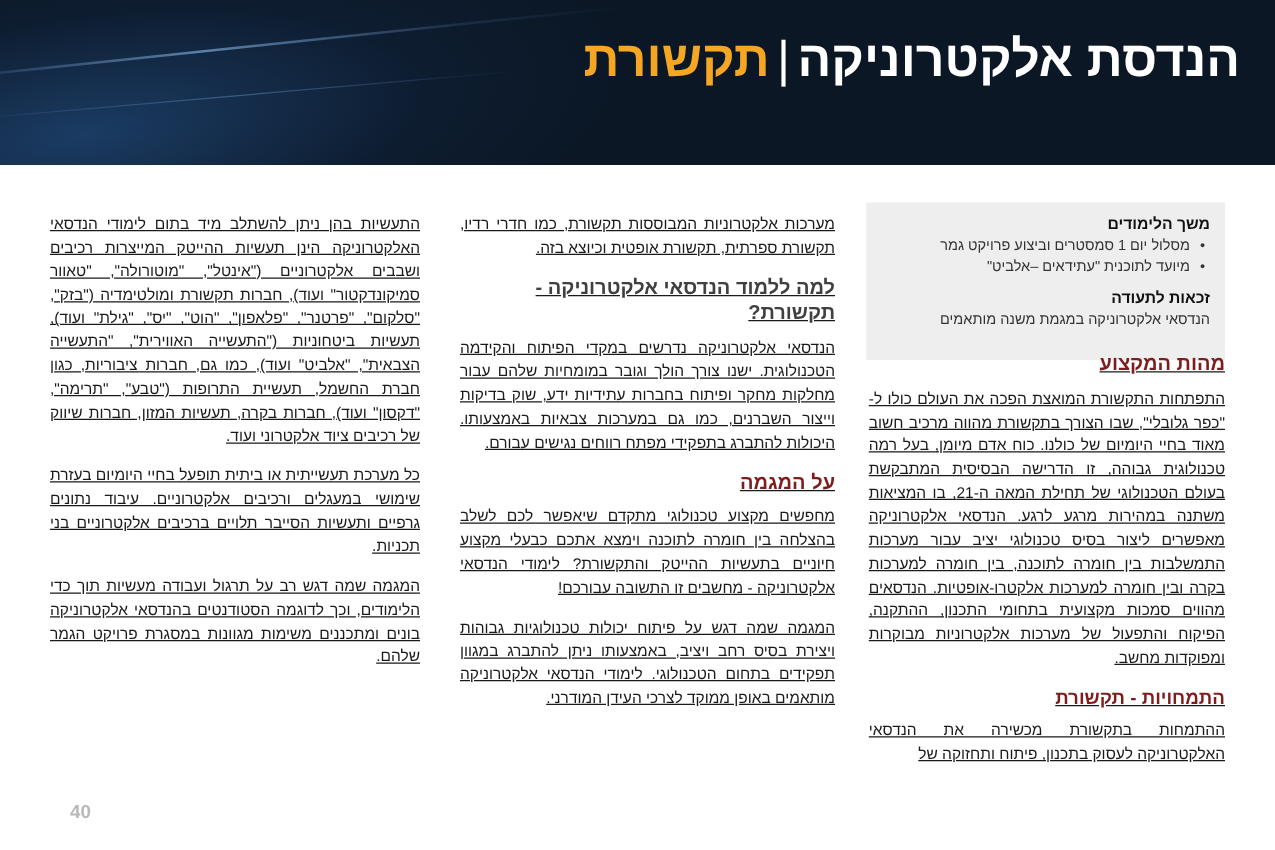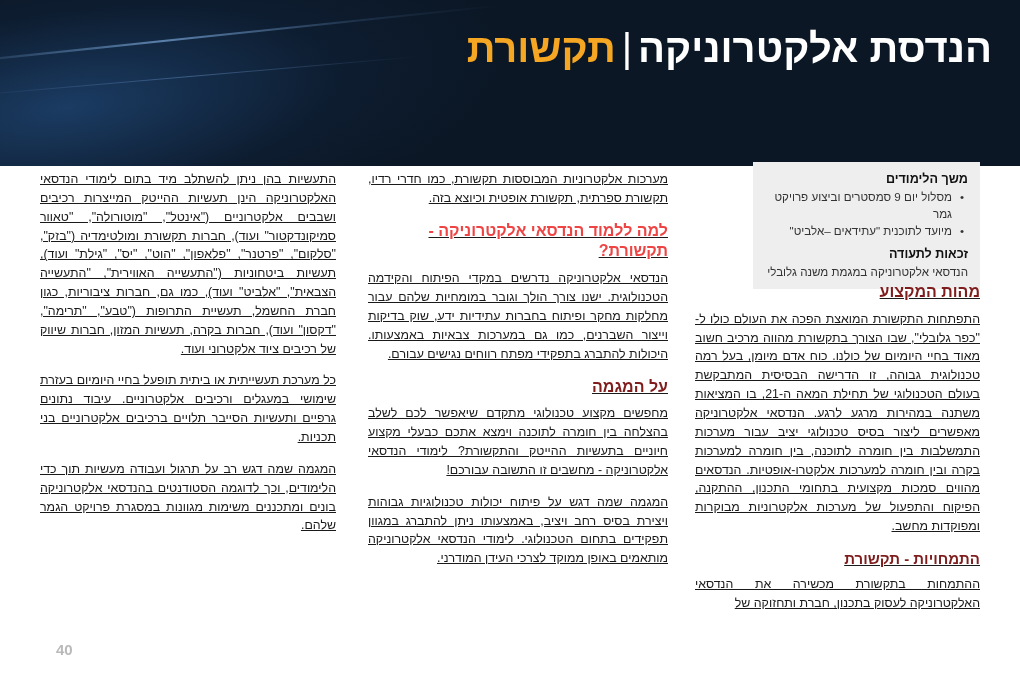--- a/index.html
+++ b/index.html
@@ -13,21 +13,21 @@
   .page {
     position: relative;
     width: 1020px; height: 680px;
     background: #ffffff;
   }
 
   
   .header {
     position: absolute;
     top: 0; left: 0;
-    width: 1020px; height: 166px;
+    width: 1020px; height: 132px;
     background: #0b1725;
     overflow: hidden;
   }
   .header-bg-glow {
     position: absolute;
     left: -120px; top: -60px;
     width: 620px; height: 300px;
     background: radial-gradient(ellipse at 30% 50%, rgba(40,90,150,0.55) 0%, rgba(20,45,80,0.25) 45%, rgba(11,23,37,0) 72%);
     transform: rotate(-8deg);
     pointer-events: none;
@@ -88,30 +88,30 @@
   .para:last-child { margin-bottom: 0; }
 
   .section-head {
     font-size: 16px;
     font-weight: 700;
     color: #7f1d1d;
     margin: 0 0 7px 0;
     line-height: 1.3;
     text-align: right;
   }
-  .section-head.blue { color: #ef4444; }
+  .section-head.blue { color: #404040; }
   .section-head.sub { font-size: 15px; }
 
   
   .infobox {
     position: absolute;
     top: 30px; right: 40px;
-    width: 227px;
+    width: 287px;
     background: #eeeeee;
-    padding: 10px 12px 8px 12px;
+    padding: 10px 12px 24px 12px;
     direction: rtl;
     color: #222;
   }
   .infobox-label {
     font-size: 12.6px;
     font-weight: 700;
     color: #111;
     text-align: right;
     margin-bottom: 3px;
   }
@@ -163,32 +163,32 @@
     <div class="header-title">
       <span class="title-accent-white">הנדסת אלקטרוניקה</span><span class="sep">|</span><span class="accent">תקשורת</span>
     </div>
   </div>
 
   <div class="content">
 
     <div class="infobox">
       <div class="infobox-label">משך הלימודים</div>
       <ul>
-        <li>מסלול יום 9 סמסטרים וביצוע פרויקט גמר</li>
+        <li>מסלול יום 1 סמסטרים וביצוע פרויקט גמר</li>
         <li>מיועד לתוכנית "עתידאים –אלביט"</li>
       </ul>
       <div class="infobox-label second">זכאות לתעודה</div>
-      <div class="infobox-note">הנדסאי אלקטרוניקה במגמת משנה גלובלי</div>
+      <div class="infobox-note">הנדסאי אלקטרוניקה במגמת משנה מותאמים</div>
     </div>
 
     <div class="col col-right" style="top:150px;">
       <div class="section-head">מהות המקצוע</div>
       <p class="para">התפתחות התקשורת המואצת הפכה את העולם כולו ל-"כפר גלובלי", שבו הצורך בתקשורת מהווה מרכיב חשוב מאוד בחיי היומיום של כולנו. כוח אדם מיומן, בעל רמה טכנולוגית גבוהה, זו הדרישה הבסיסית המתבקשת בעולם הטכנולוגי של תחילת המאה ה-21, בו המציאות משתנה במהירות מרגע לרגע. הנדסאי אלקטרוניקה מאפשרים ליצור בסיס טכנולוגי יציב עבור מערכות התמשלבות בין חומרה לתוכנה, בין חומרה למערכות בקרה ובין חומרה למערכות אלקטרו-אופטיות. הנדסאים מהווים סמכות מקצועית בתחומי התכנון, ההתקנה, הפיקוח והתפעול של מערכות אלקטרוניות מבוקרות ומפוקדות מחשב.</p>
       <div class="section-head sub">התמחויות - תקשורת</div>
-      <p class="para">ההתמחות בתקשורת מכשירה את הנדסאי האלקטרוניקה לעסוק בתכנון, חברת ותחזוקה של</p>
+      <p class="para">ההתמחות בתקשורת מכשירה את הנדסאי האלקטרוניקה לעסוק בתכנון, פיתוח ותחזוקה של</p>
     </div>
 
     <div class="col col-mid">
       <p class="para">מערכות אלקטרוניות המבוססות תקשורת, כמו חדרי רדיו, תקשורת ספרתית, תקשורת אופטית וכיוצא בזה.</p>
       <div class="section-head blue">למה ללמוד הנדסאי אלקטרוניקה - תקשורת?</div>
       <p class="para">הנדסאי אלקטרוניקה נדרשים במקדי הפיתוח והקידמה הטכנולוגית. ישנו צורך הולך וגובר במומחיות שלהם עבור מחלקות מחקר ופיתוח בחברות עתידיות ידע, שוק בדיקות וייצור השברנים, כמו גם במערכות צבאיות באמצעותו. היכולות להתברג בתפקידי מפתח רווחים נגישים עבורם.</p>
       <div class="section-head">על המגמה</div>
       <p class="para">מחפשים מקצוע טכנולוגי מתקדם שיאפשר לכם לשלב בהצלחה בין חומרה לתוכנה וימצא אתכם כבעלי מקצוע חיוניים בתעשיות ההייטק והתקשורת? לימודי הנדסאי אלקטרוניקה - מחשבים זו התשובה עבורכם!</p>
       <p class="para">המגמה שמה דגש על פיתוח יכולות טכנולוגיות גבוהות ויצירת בסיס רחב ויציב, באמצעותו ניתן להתברג במגוון תפקידים בתחום הטכנולוגי. לימודי הנדסאי אלקטרוניקה מותאמים באופן ממוקד לצרכי העידן המודרני.</p>
     </div>

